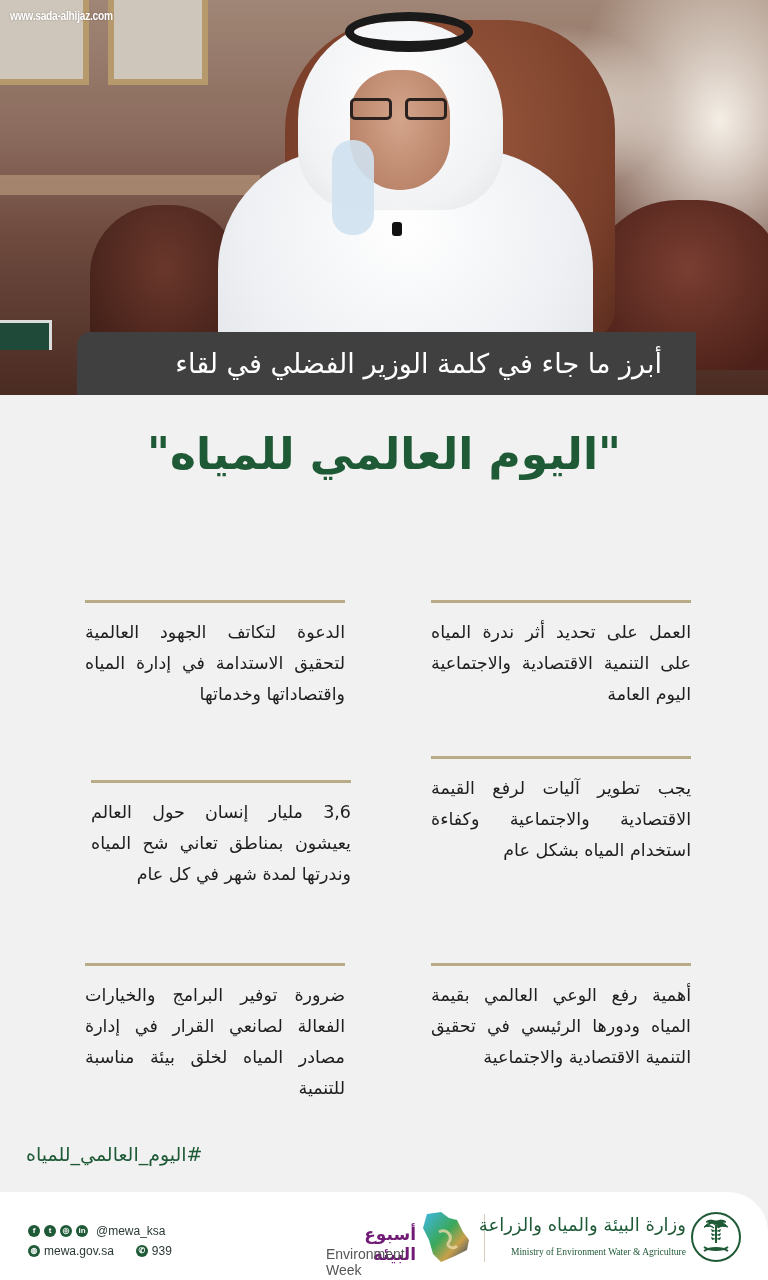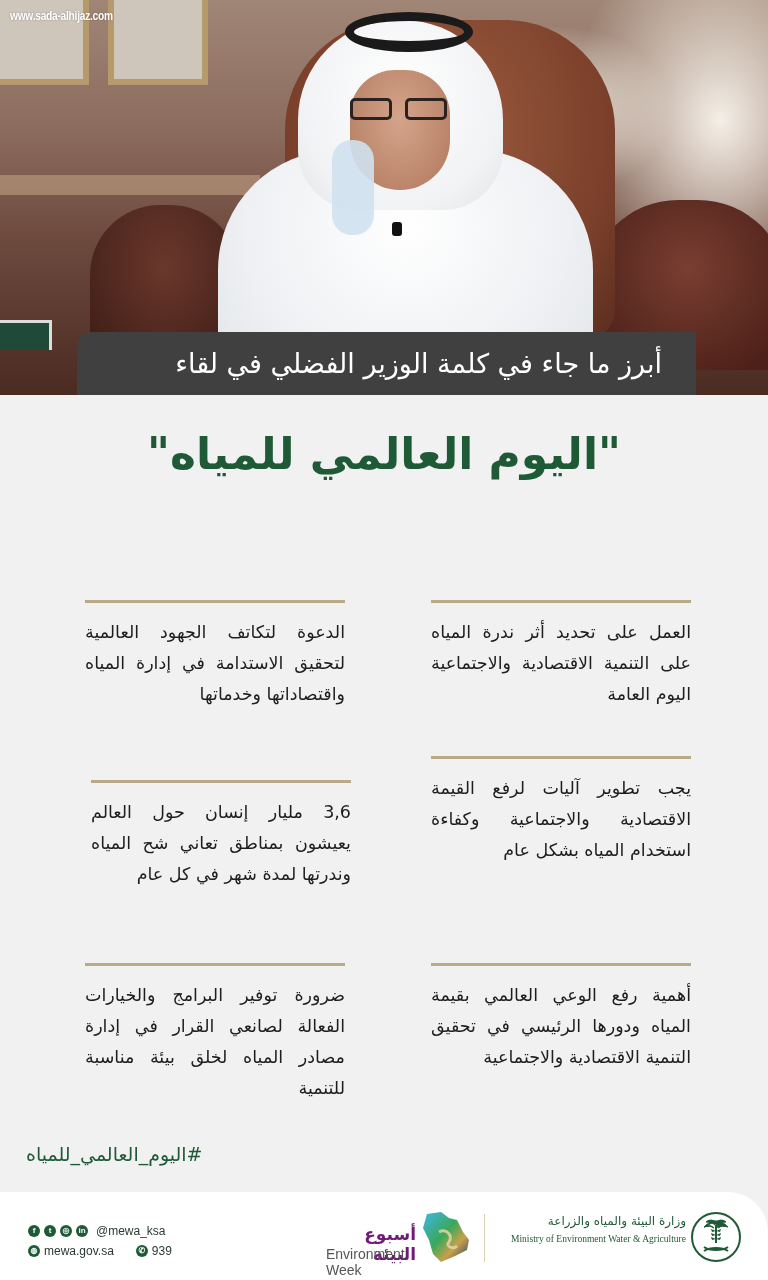--- a/index.html
+++ b/index.html
@@ -176,24 +176,24 @@
     .env-week .map {
       position: absolute; right: 0; top: 0; width: 52px; height: 54px;
     }
     .vdivider {
       position: absolute; left: 484px; top: 22px; width: 1px; height: 48px; background: #d8cfb8;
     }
     .ministry {
       position: absolute; left: 500px; top: 22px; width: 186px; height: 50px; text-align: right;
     }
     .ministry .ar {
-      direction: rtl; font-size: 12px; color: #1f5a37; white-space: nowrap;
+      direction: rtl; font-size: 18px; color: #1f5a37; white-space: nowrap;
     }
     .ministry .en {
-      font-family: "Liberation Serif", serif; font-size: 9.5px; color: #1f5a37; margin-top: 6px;
+      font-family: "Liberation Serif", serif; font-size: 9.5px; color: #1f5a37; margin-top: 12px;
       white-space: nowrap;
     }
     .emblem {
       position: absolute; left: 691px; top: 20px; width: 50px; height: 50px;
       border: 2px solid #1f5a37; border-radius: 50%;
       display: flex; align-items: center; justify-content: center;
     }
   </style>
 </head>
 <body>

